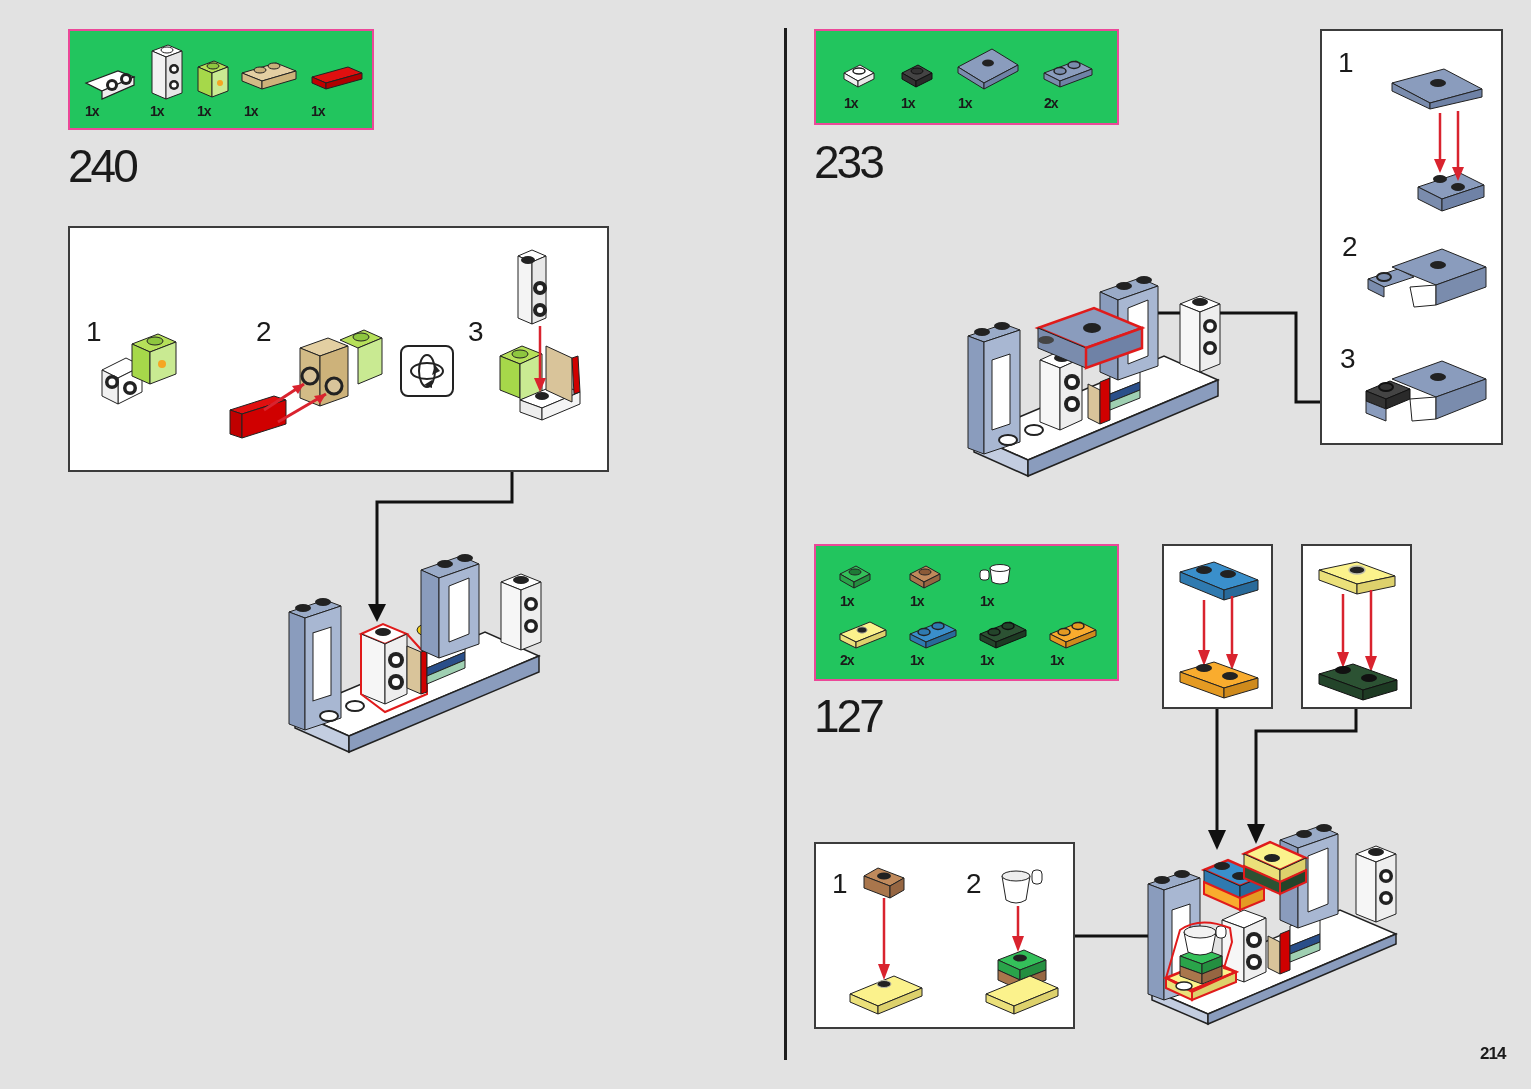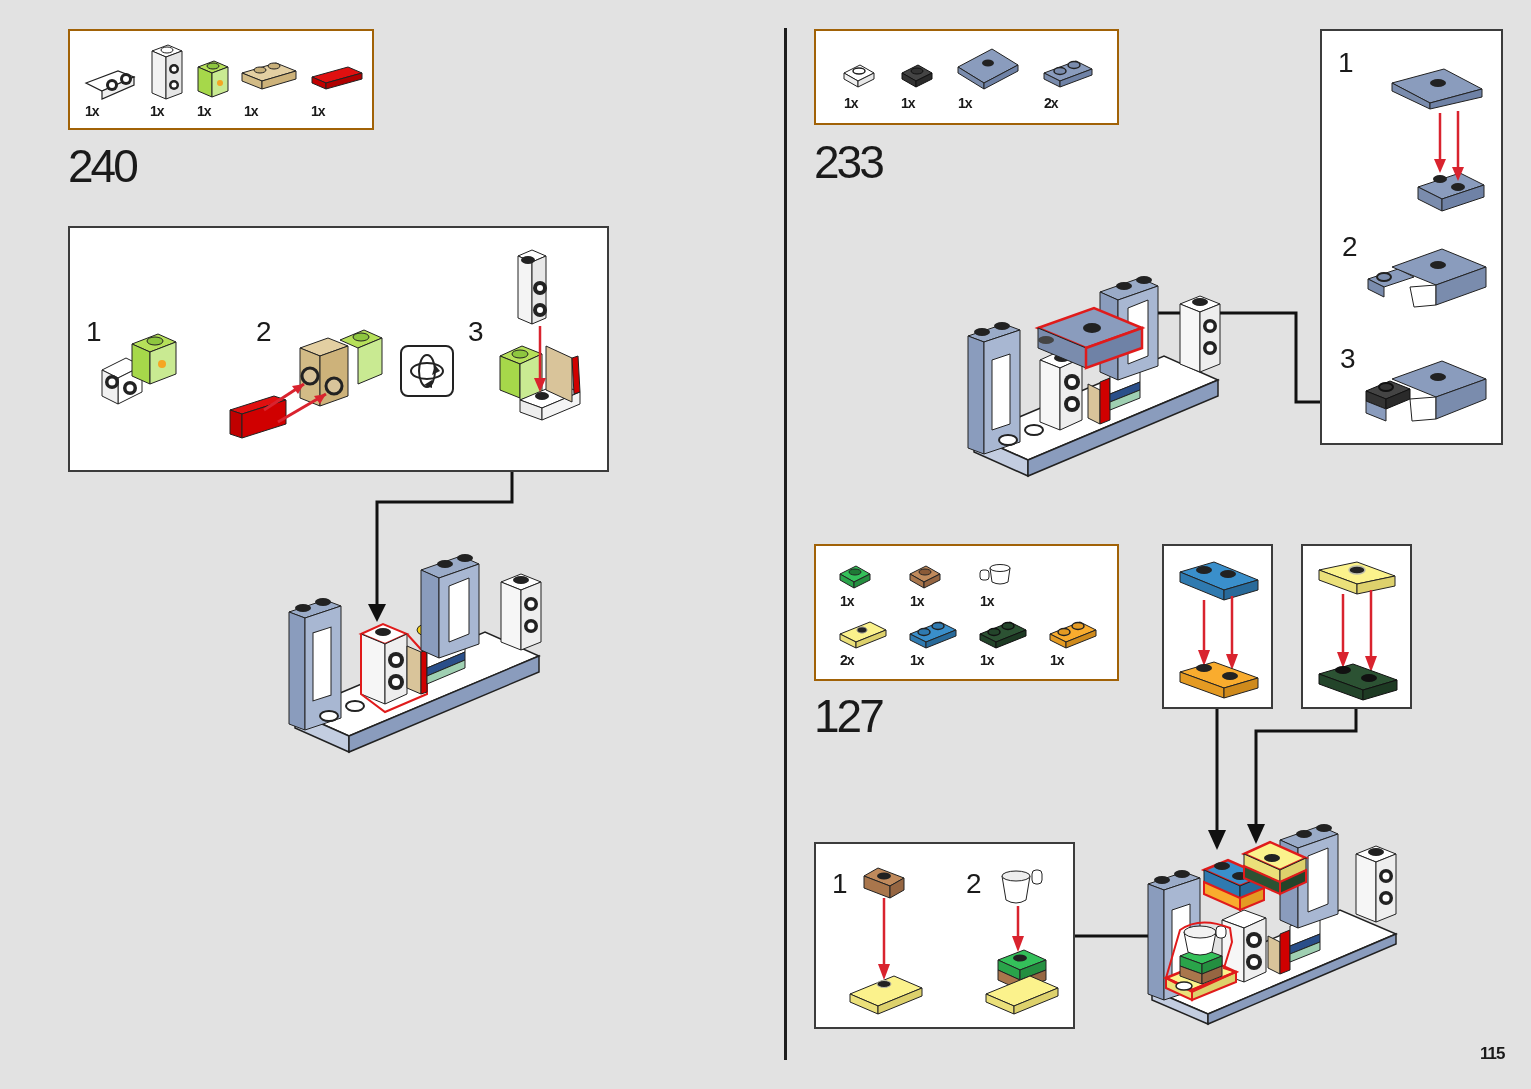--- a/index.html
+++ b/index.html
@@ -3,21 +3,21 @@
 <meta charset="utf-8">
 <style>
   html, body { margin:0; padding:0; }
   body {
     width:1531px; height:1089px; position:relative; overflow:hidden;
     background:#e2e2e2;
     font-family:"Liberation Sans", sans-serif;
     color:#1a1a1a;
   }
   .parts-box {
-    position:absolute; background:#ffffff; border:2px solid #a16207; box-sizing:border-box;
+    position:absolute; background:#22c55e; border:2px solid #ec4899; box-sizing:border-box;
   }
   .callout {
     position:absolute; background:#ffffff; border:2px solid #3c3c3c; box-sizing:border-box;
   }
   .qty { position:absolute; font-size:14px; font-weight:bold; letter-spacing:-1px; }
   .step-num { position:absolute; font-size:46px; font-weight:normal; letter-spacing:-3px; line-height:1; }
   .sub-num { position:absolute; font-size:28px; line-height:1; }
   .divider { position:absolute; left:784px; top:28px; width:3px; height:1032px; background:#1e1e1e; }
   .page-num { position:absolute; left:1480px; top:1044px; font-size:17px; font-weight:bold; letter-spacing:-1px; }
   svg { position:absolute; overflow:visible; }
@@ -531,13 +531,13 @@
   <polygon points="58,154 78,146 78,156 58,164" fill="#248f40" stroke="#222"></polygon>
   <polygon points="36,156 58,164 58,174 36,166" fill="#a9764c" stroke="#222"></polygon>
   <polygon points="58,164 78,156 78,166 58,174" fill="#966642" stroke="#222"></polygon>
   <path d="M40,122 Q56,116 72,122 L68,142 Q56,148 44,142 Z" fill="#fff" stroke="#222"></path>
   <ellipse cx="56" cy="122" rx="16" ry="6" fill="#f2f2f2" stroke="#222"></ellipse>
   <rect x="72" y="116" width="10" height="12" rx="4" fill="#fff" stroke="#222"></rect>
   <path d="M36,120 Q56,106 86,118 L88,132 L80,158 L92,162 L48,182 L22,168 Z" fill="none" stroke="#e01b1b" stroke-width="2"></path>
   <ellipse cx="40" cy="176" rx="8" ry="4" fill="#fff" stroke="#222" stroke-width="1.5"></ellipse>
 </svg>
 
-<span class="page-num">115</span>
+<span class="page-num">214</span>
 
 </body></html>

